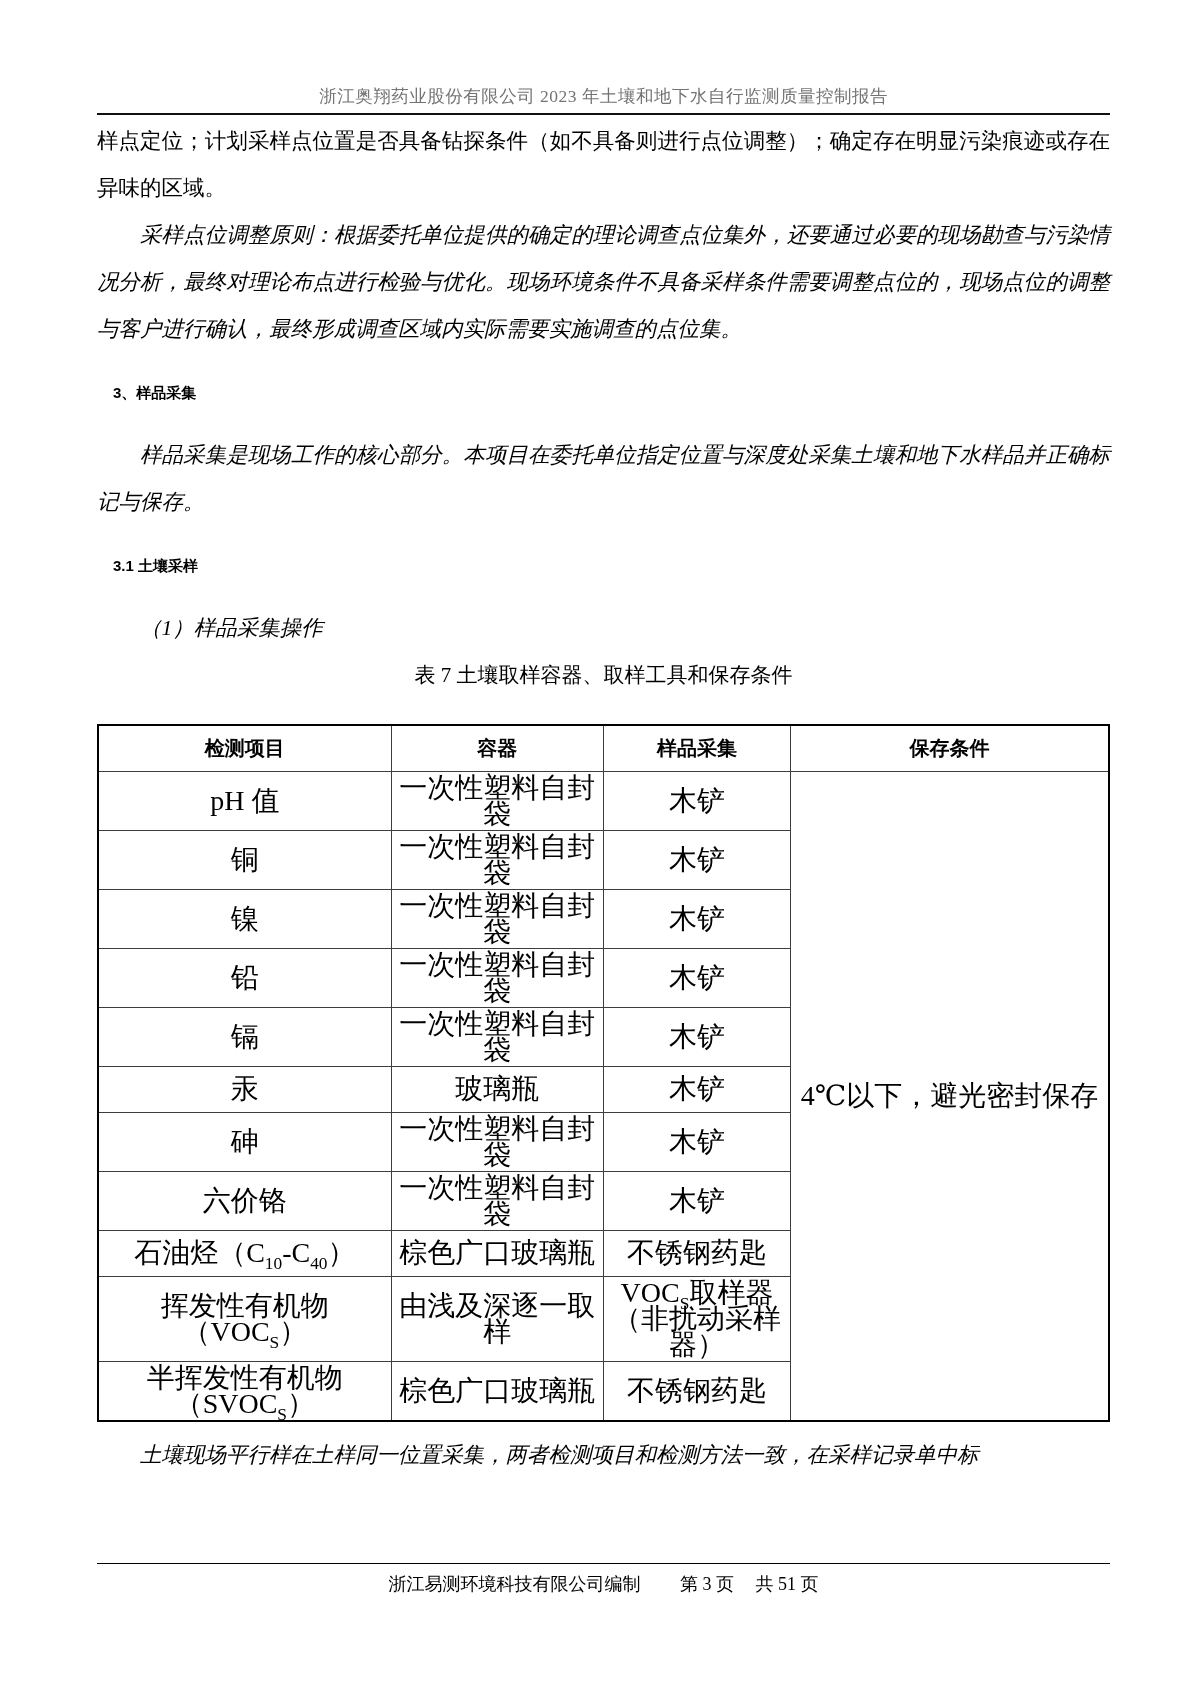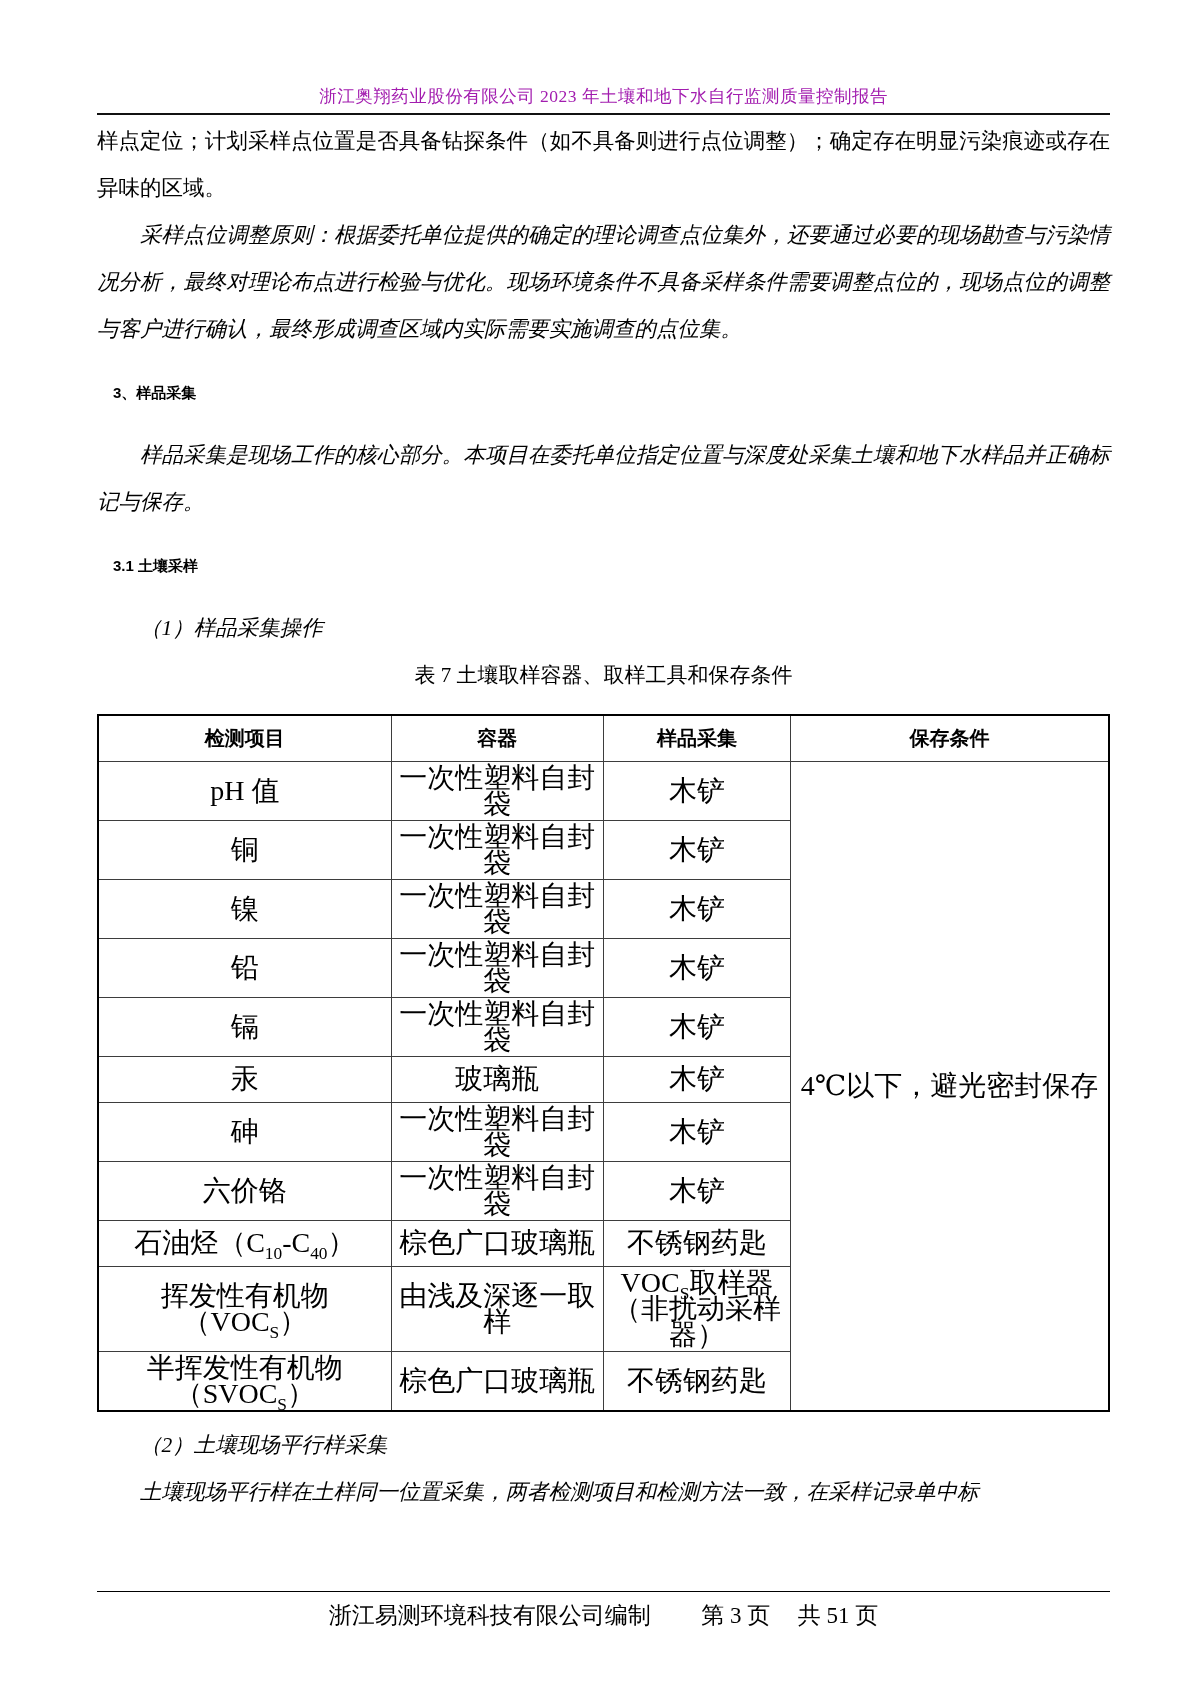--- a/index.html
+++ b/index.html
@@ -18,21 +18,21 @@
   .doc-header {
     margin: 0 89px 0 97px;
     padding-top: 84px;
     padding-bottom: 5px;
     border-bottom: 2.5px solid #111;
     text-align: center;
   }
   .header-title {
     font-size: 17.5px;
     letter-spacing: 0.5px;
-    color: #a21caf;
+    color: #737373;
   }
   
   .doc-body {
     margin: 0 89px 0 97px;
     padding-top: 3px;
   }
   .body-text {
     margin: 0;
     font-size: 21.5px;
     line-height: 47px;
@@ -49,21 +49,21 @@
   }
   .table-caption {
     margin: 0;
     font-size: 21px;
     line-height: 47px;
     text-align: center;
   }
   
   .sample-table {
     width: 100%;
-    margin-top: 15px;
+    margin-top: 25px;
     margin-bottom: 10px;
     border-collapse: collapse;
     table-layout: fixed;
     border: 2px solid #000;
   }
   .sample-table th, .sample-table td {
     border-style: solid;
     border-color: #3d3d3d;
     border-width: 1.5px 1px;
     text-align: center;
@@ -83,22 +83,21 @@
   sub { font-size: 0.62em; line-height: 0; }
   
   .doc-footer {
     position: absolute;
     left: 97px;
     right: 89px;
     top: 1563px;
     border-top: 1.5px solid #000;
     padding-top: 8px;
     text-align: center;
-    font-size: 23px;
-    margin-top: 28px;
+    font-size: 18px;
   }
   .footer-gap  { margin-left: 2.2em; }
   .footer-gap2 { margin-left: 1.2em; }
 </style>
 </head>
 <body>
 
 <div class="page">
 
   <header class="doc-header">
@@ -183,21 +182,20 @@
 （非扰动采样器）</td>
           </tr>
           <tr>
             <td>半挥发性有机物（SVOC<sub>S</sub>）</td>
             <td>棕色广口玻璃瓶</td>
             <td class="cell-tool">不锈钢药匙</td>
           </tr>
         </tbody>
     </table>
 
-    <p class="body-text indent">（2）土壤现场平行样采集</p>
     <p class="body-text indent">土壤现场平行样在土样同一位置采集，两者检测项目和检测方法一致，在采样记录单中标</p>
   </main>
 
   <footer class="doc-footer">
     <span>浙江易测环境科技有限公司编制</span><span class="footer-gap">第 3 页</span><span class="footer-gap2">共 51 页</span>
   </footer>
 
 </div>
 
 </body></html>

